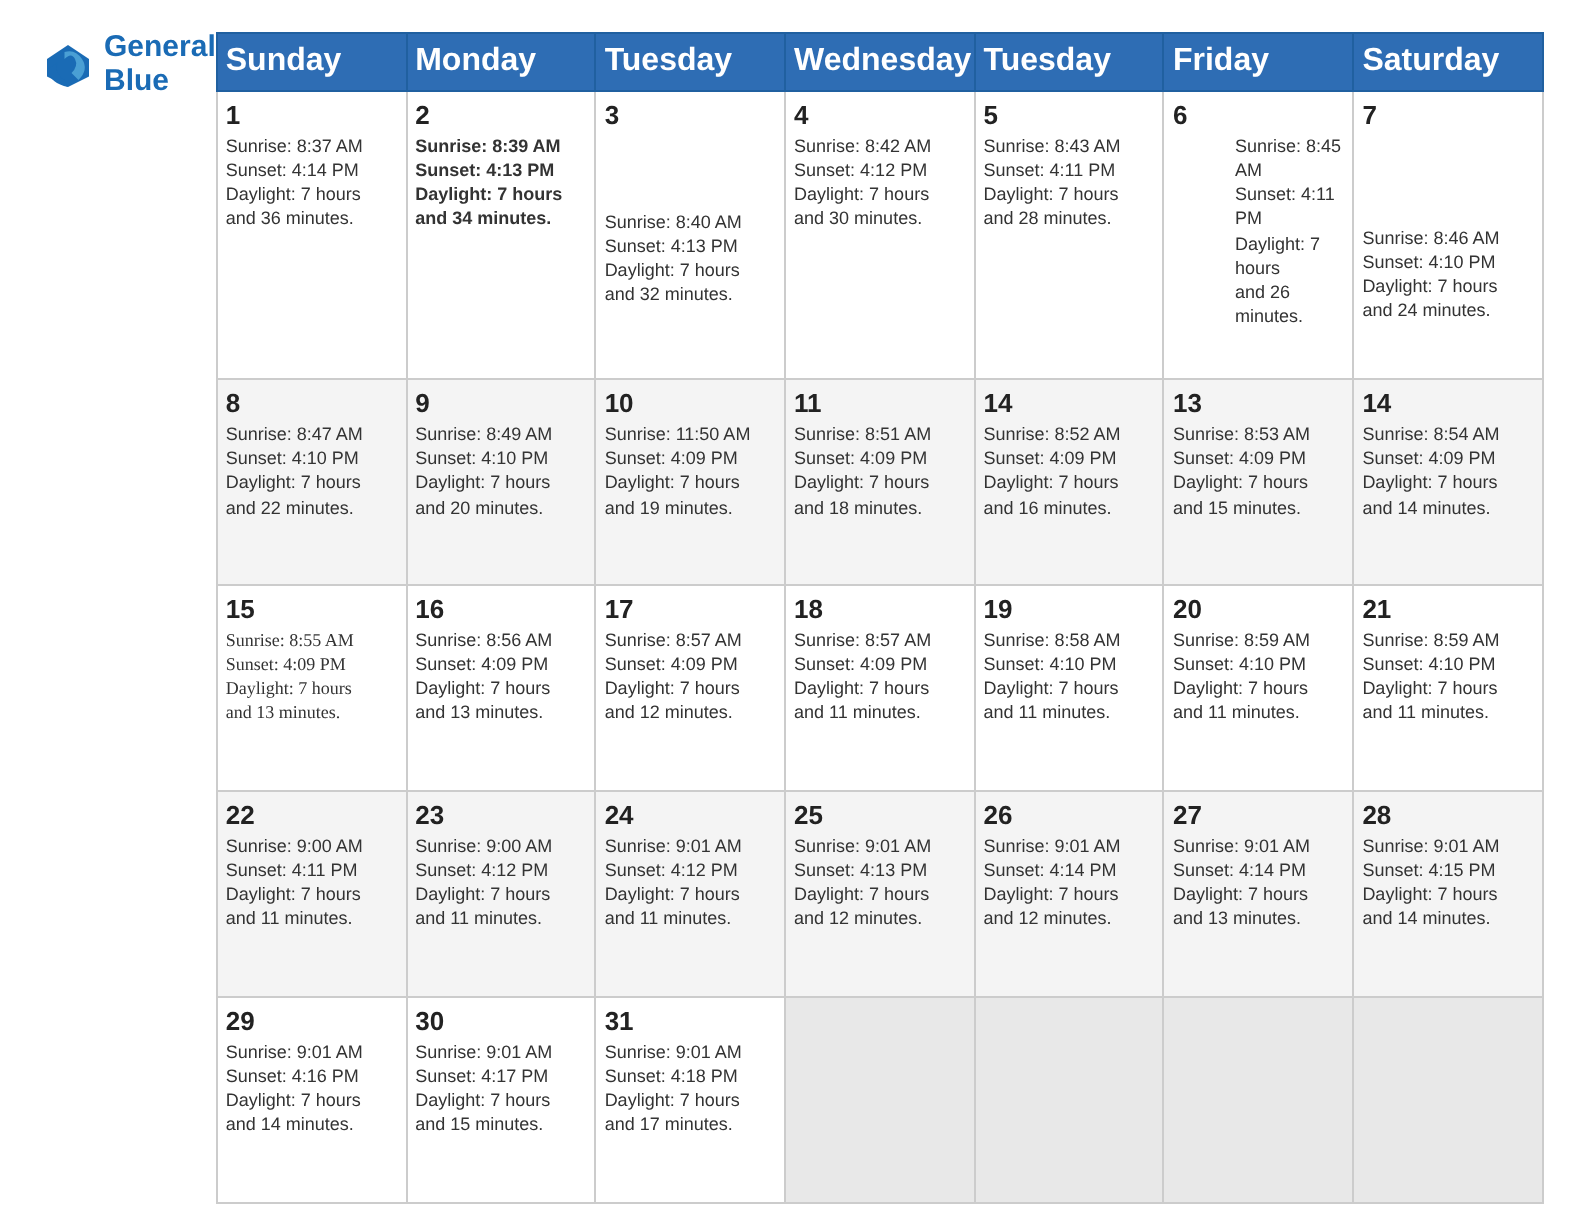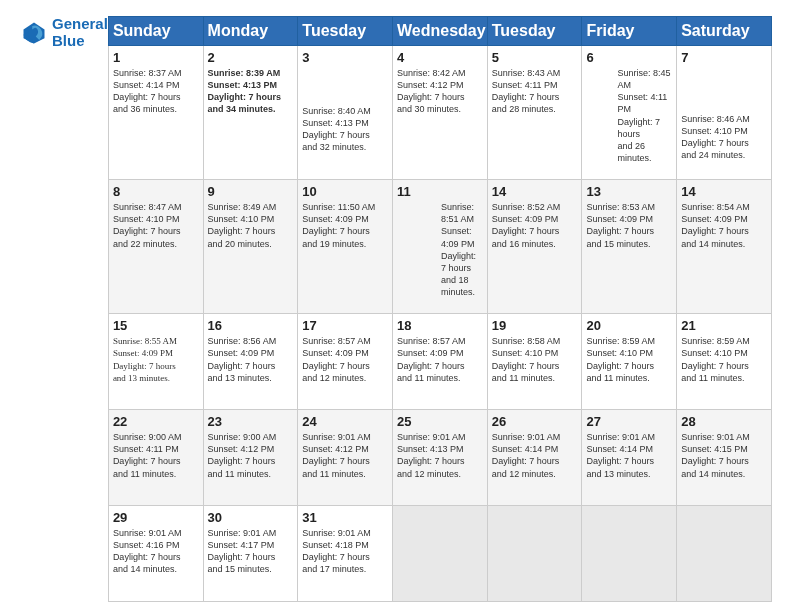--- a/index.html
+++ b/index.html
@@ -196,21 +196,21 @@
           </td>
           <td>
             <span class="day-num">10</span>
             <div class="day-info" style="white-space: pre-line;">Sunrise: 11:50 AM
 Sunset: 4:09 PM
 Daylight: 7 hours
 and 19 minutes.</div>
           </td>
           <td>
             <span class="day-num">11</span>
-            <div class="day-info" style="white-space: pre-line; margin-left: 44px;">Sunrise: 8:51 AM
+            <div class="day-info" style="white-space: pre-line;">Sunrise: 8:51 AM
 Sunset: 4:09 PM
 Daylight: 7 hours
 and 18 minutes.</div>
           </td>
           <td>
             <span class="day-num">14</span>
             <div class="day-info" style="white-space: pre-line;">Sunrise: 8:52 AM
 Sunset: 4:09 PM
 Daylight: 7 hours
 and 16 minutes.</div>

